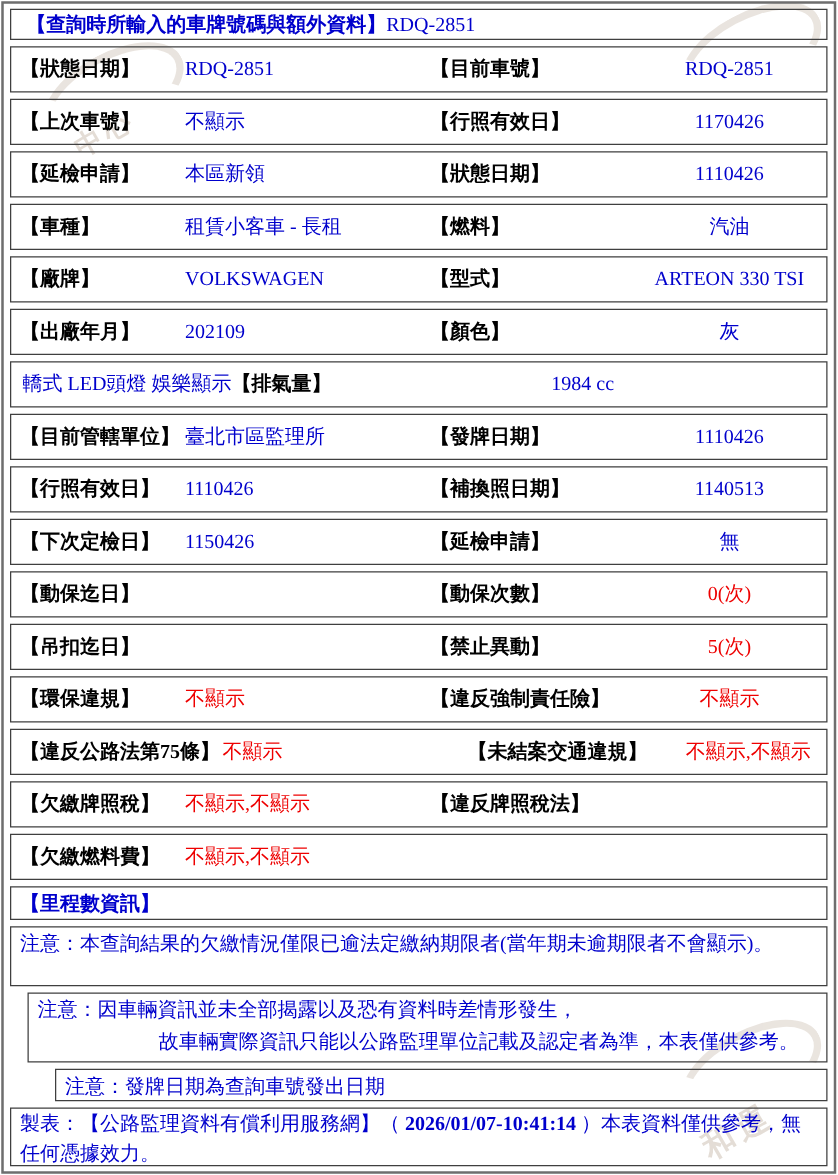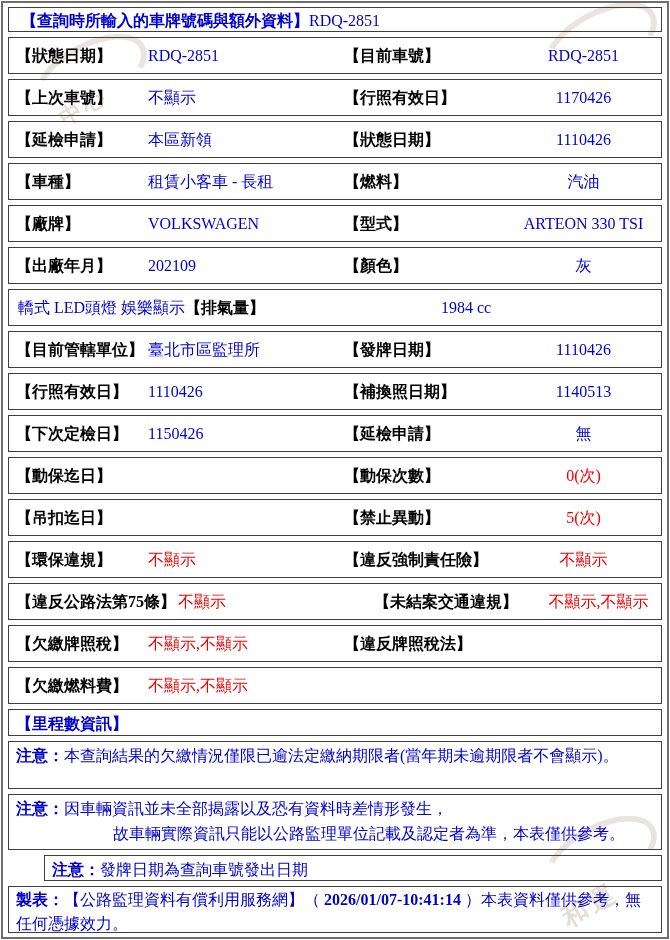--- a/index.html
+++ b/index.html
@@ -36,23 +36,23 @@
   .header-row{
     display:block;min-height:25px;line-height:21px;padding-top:2px;padding-bottom:2px;padding-left:12px;
   }
   .section-row{
     display:block;min-height:27px;line-height:22px;padding-top:3px;
   }
   .note-row{
     display:block;line-height:25px;padding:1px 6px 1px 7px;
     color:var(--value_blue,#0000cc);
   }
-  .note-row .prefix{font-weight:bold;}
+  .note-row .prefix{font-weight:normal;}
   .note1{min-height:48px;}
-  .note2{min-height:56px;}
+  .note2{min-height:56px;margin-left:14px;}
   .note2 .l2{display:block;padding-left:97px;}
   .note3{min-height:26px;margin-left:36px;}
   .footer-row{min-height:46px;line-height:24px;}
   .bold{font-weight:bold;margin-top:48px;}
   
   .wm{position:absolute;z-index:0;color:var(--watermark,#b9a896);opacity:.38;pointer-events:none;}
   .wm-swoosh{
     width:110px;height:52px;border:6px solid var(--watermark,#b9a896);
     border-left-color:transparent;border-bottom-color:transparent;
     border-radius:50%;transform:rotate(-28deg);opacity:.30;

